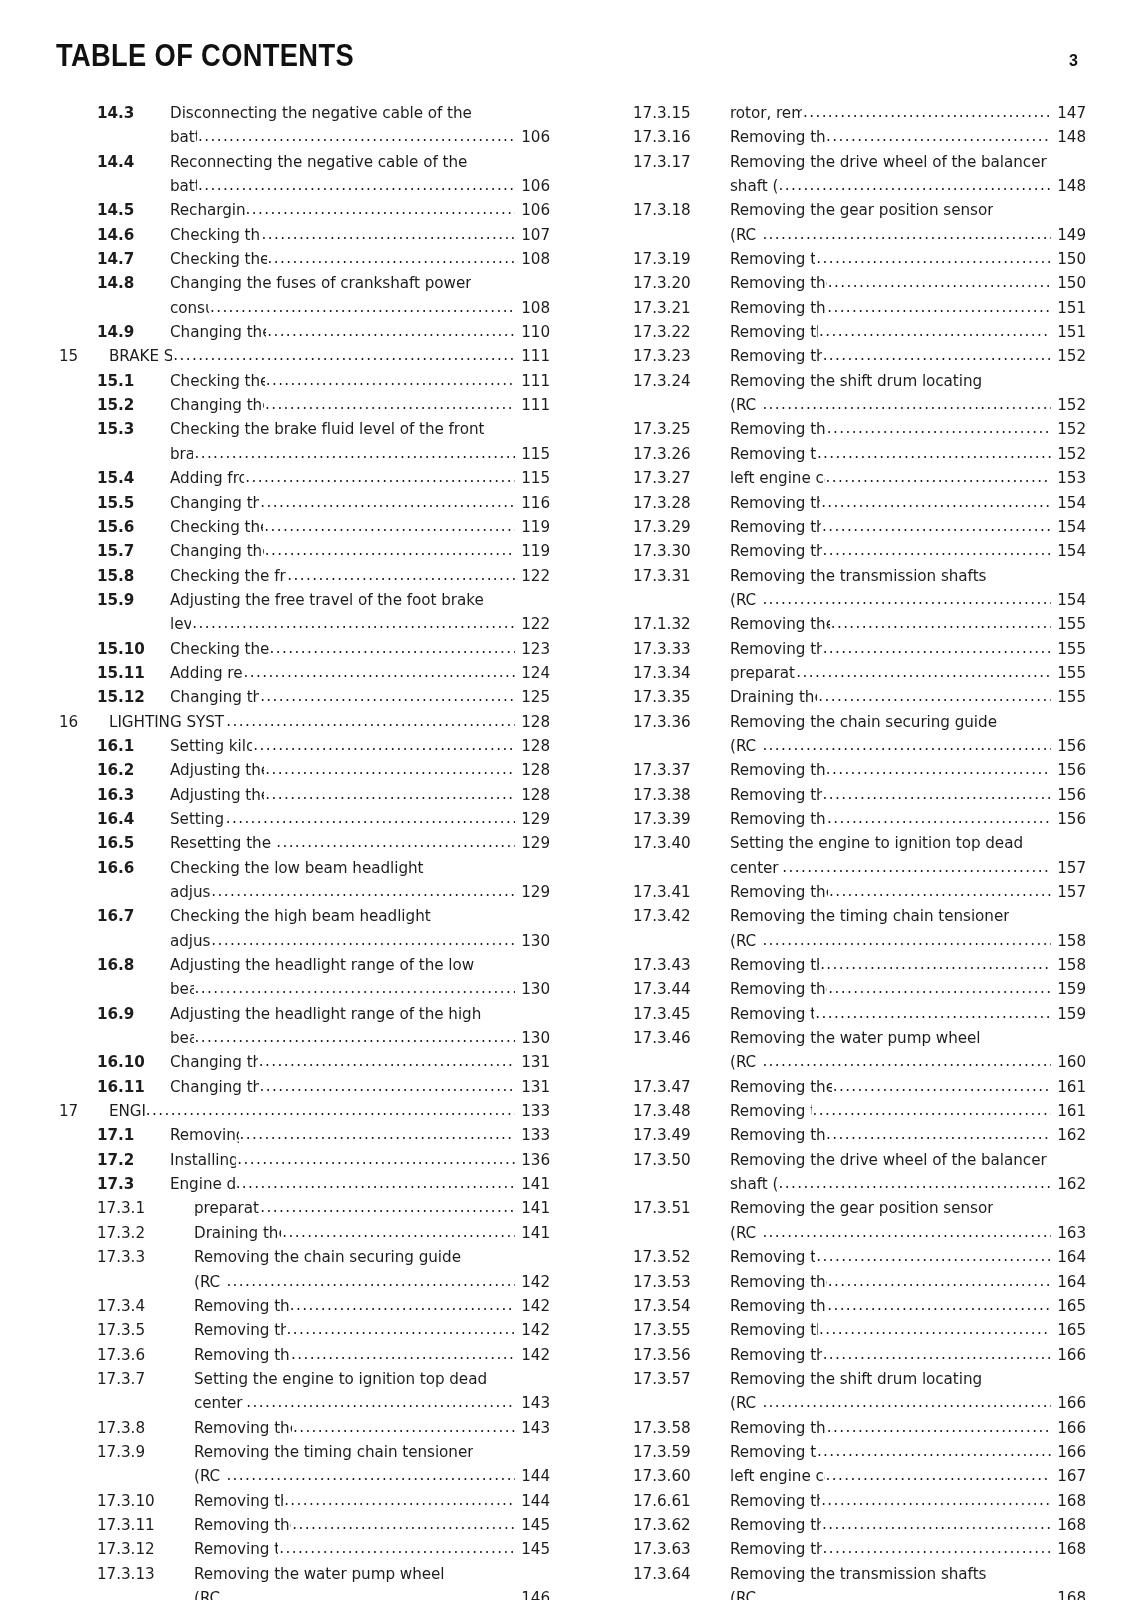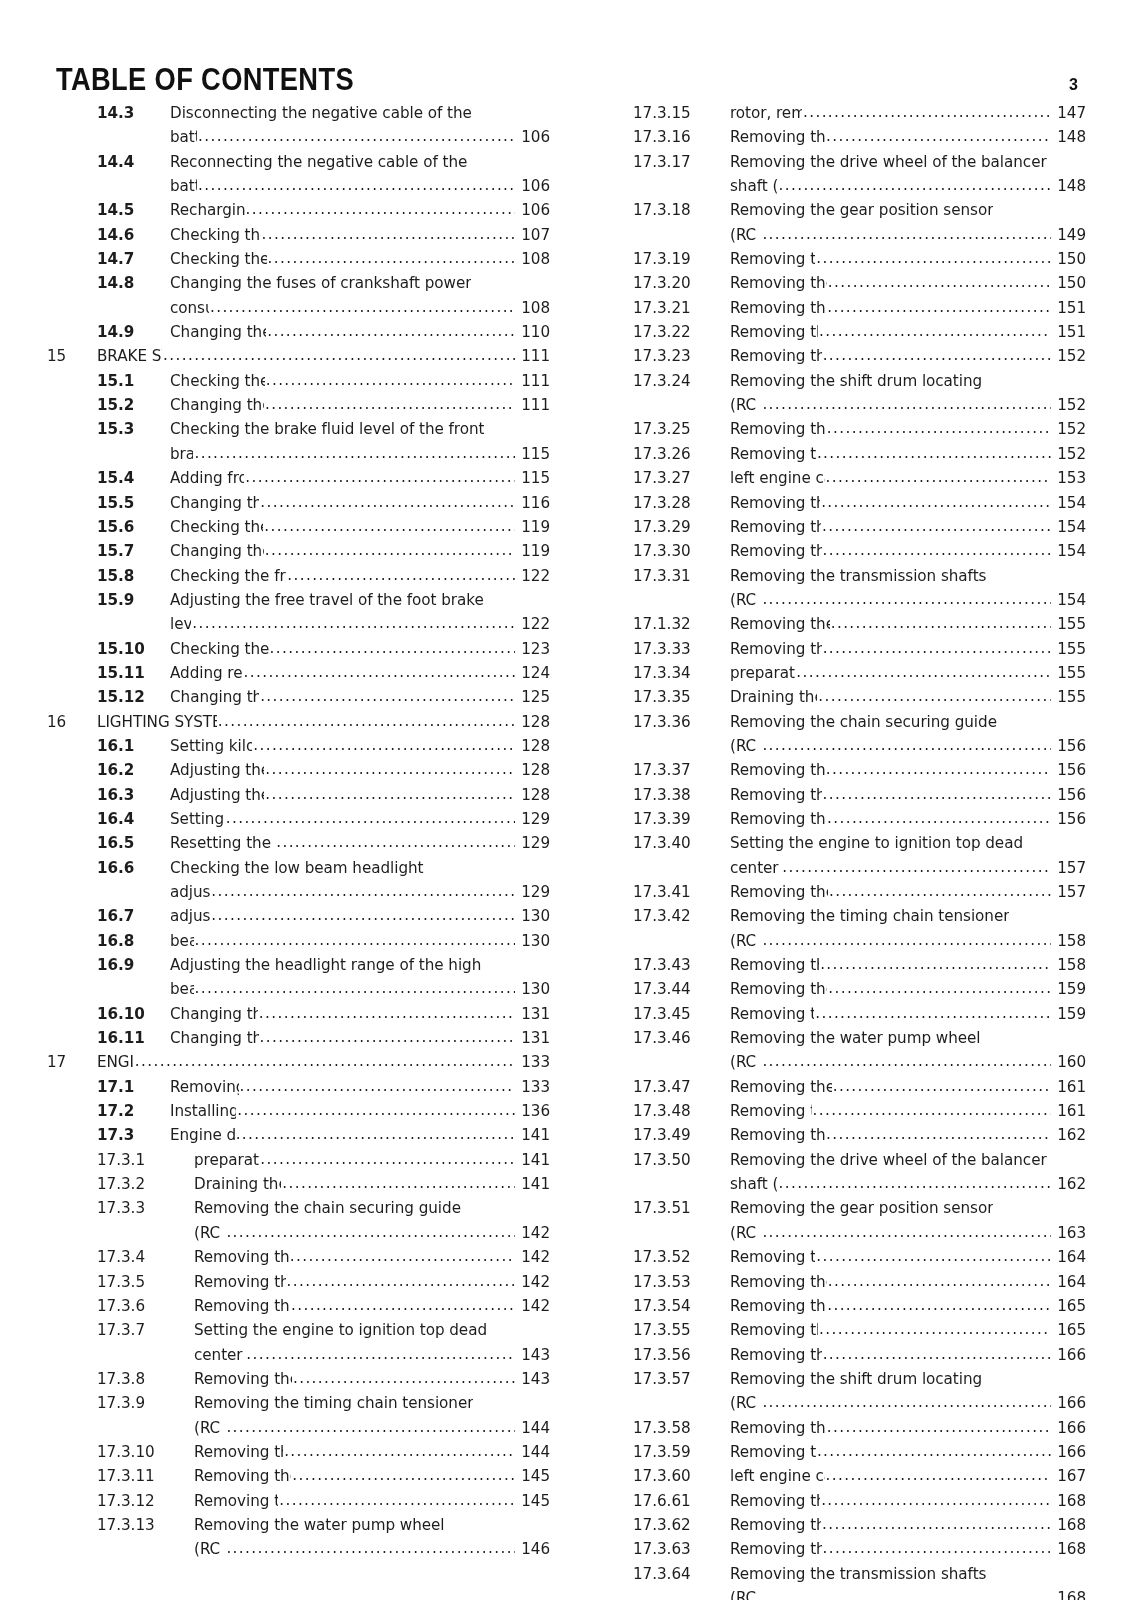--- a/index.html
+++ b/index.html
@@ -25,21 +25,20 @@
     padding: 0;
   }
 
   
   .page-header {
     position: absolute;
     left: 0;
     top: 0;
     width: 1130px;
     height: 95px;
-    margin-top: 24px;
   }
   .page-title {
     position: absolute;
     left: 56px;
     top: 38px;
     font-family: "Liberation Sans", sans-serif;
     font-weight: bold;
     font-size: 31px;
     letter-spacing: 0.4px;
     color: #111111;
@@ -81,21 +80,21 @@
     line-height: 24.35px;
     color: #1d1d1d;
     letter-spacing: -0.05px;
   }
   .num {
     flex: 0 0 auto;
     text-align: left;
     white-space: nowrap;
   }
   
-  .entry.lvl1 .num  { width: 50px; margin-left: 0px; }
+  .entry.lvl1 .num  { width: 50px; margin-left: 12px; }
   
   .entry.lvl2 .num  { width: 65px; margin-left: 50px; font-weight: bold; }
   
   .entry.lvl3 .num  { width: 97px; margin-left: 50px; }
 
   .body {
     flex: 1 1 auto;
     min-width: 0;
   }
   .entry.lvl1 .body { margin-left: 0px; }
@@ -437,30 +436,38 @@
             <div class="line">
               <span class="txt">adjustment</span>
               <span class="leader"></span>
               <span class="pg">129</span>
             </div>
           </div>
         </div>
         <div class="entry lvl2">
           <div class="num">16.7</div>
           <div class="body">
+            <div class="line cont-first">
+              <span class="txt">Checking the high beam headlight</span>
+              <span class="pg">130</span>
+            </div>
             <div class="line">
               <span class="txt">adjustment</span>
               <span class="leader"></span>
               <span class="pg">130</span>
             </div>
           </div>
         </div>
         <div class="entry lvl2">
           <div class="num">16.8</div>
           <div class="body">
+            <div class="line cont-first">
+              <span class="txt">Adjusting the headlight range of the low</span>
+              <span class="pg">130</span>
+            </div>
             <div class="line">
               <span class="txt">beam </span>
               <span class="leader"></span>
               <span class="pg">130</span>
             </div>
           </div>
         </div>
         <div class="entry lvl2">
           <div class="num">16.9</div>
           <div class="body">

